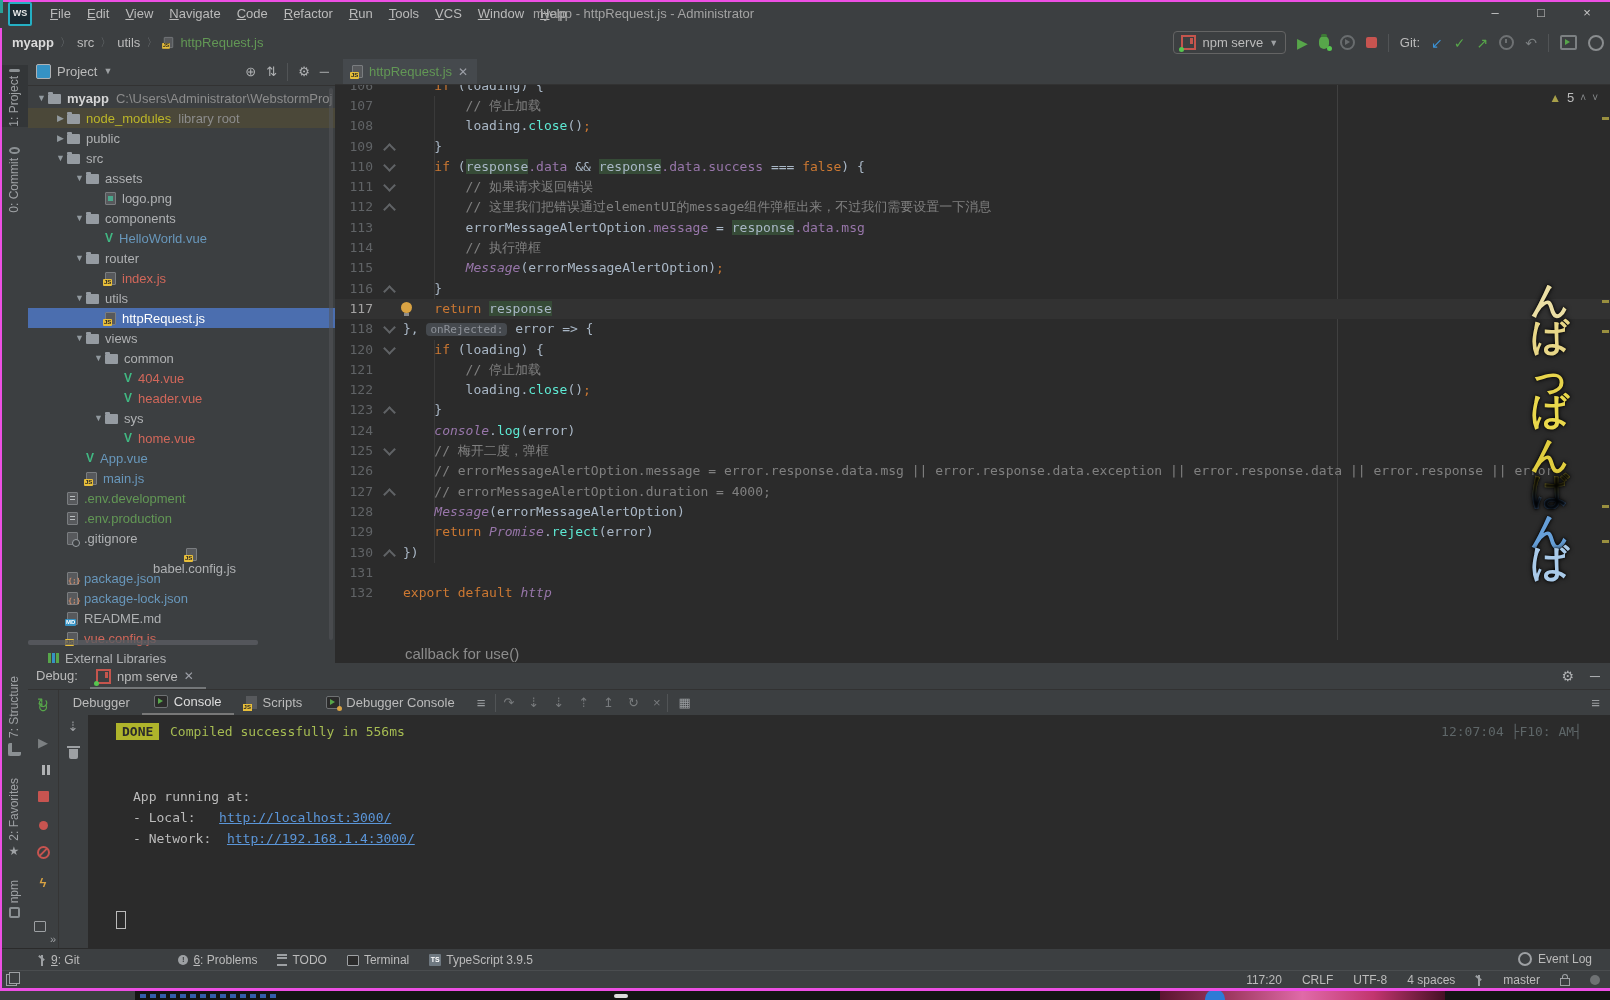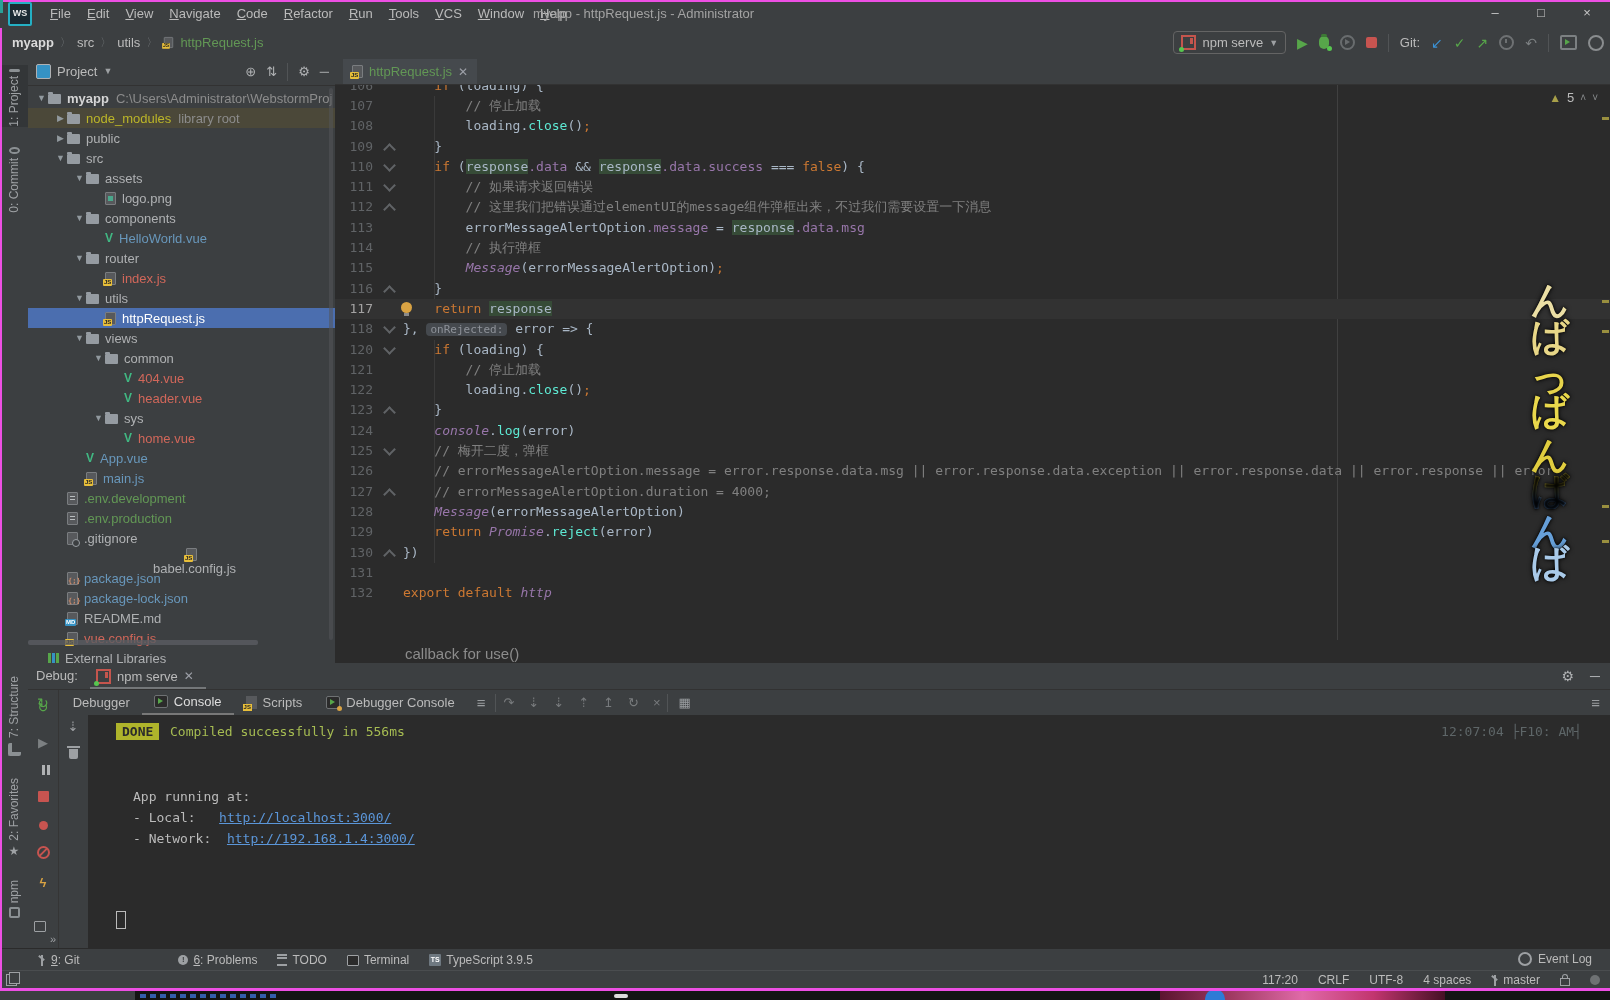--- a/index.html
+++ b/index.html
@@ -637,21 +637,21 @@
     <span>Event Log</span>
   </div>
 
   <div id="statusbar">
     <div id="sb-left-ic"></div>
     <div id="sb-right">
       <span>117:20</span>
       <span>CRLF</span>
       <span>UTF-8</span>
       <span>4 spaces</span>
-      <span class="row" style="gap:4px;">
+      <span class="row" style="gap:20px;">
         <span class="tw-branch"></span>
         <span>master</span>
       </span>
       <span class="sb-lock"></span>
       <span class="sb-circ"></span>
     </div>
   </div>
 
   <div id="sliver">
     <span class="sl-grey"></span>

